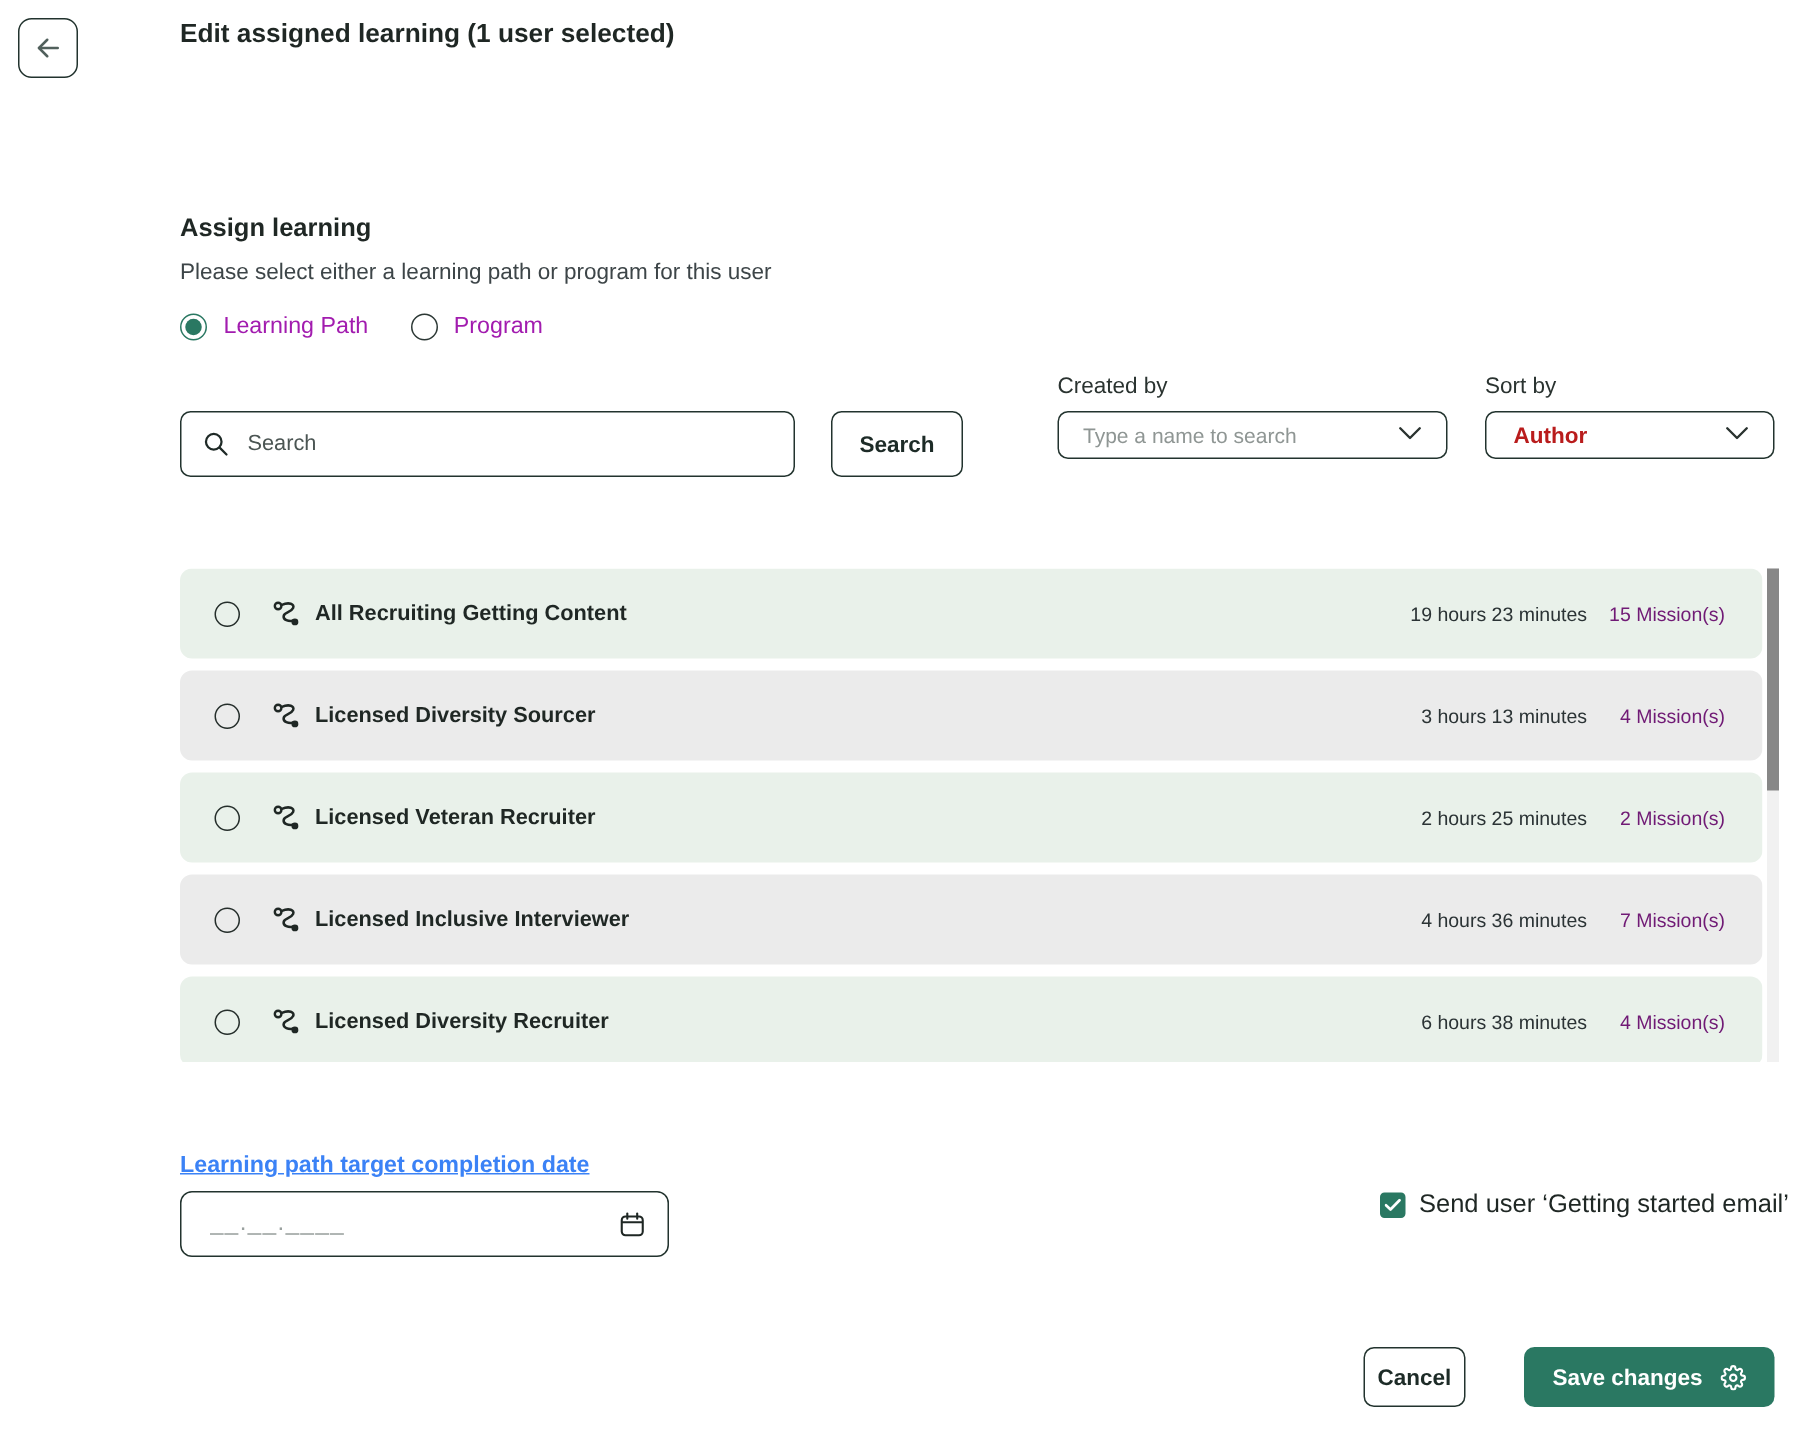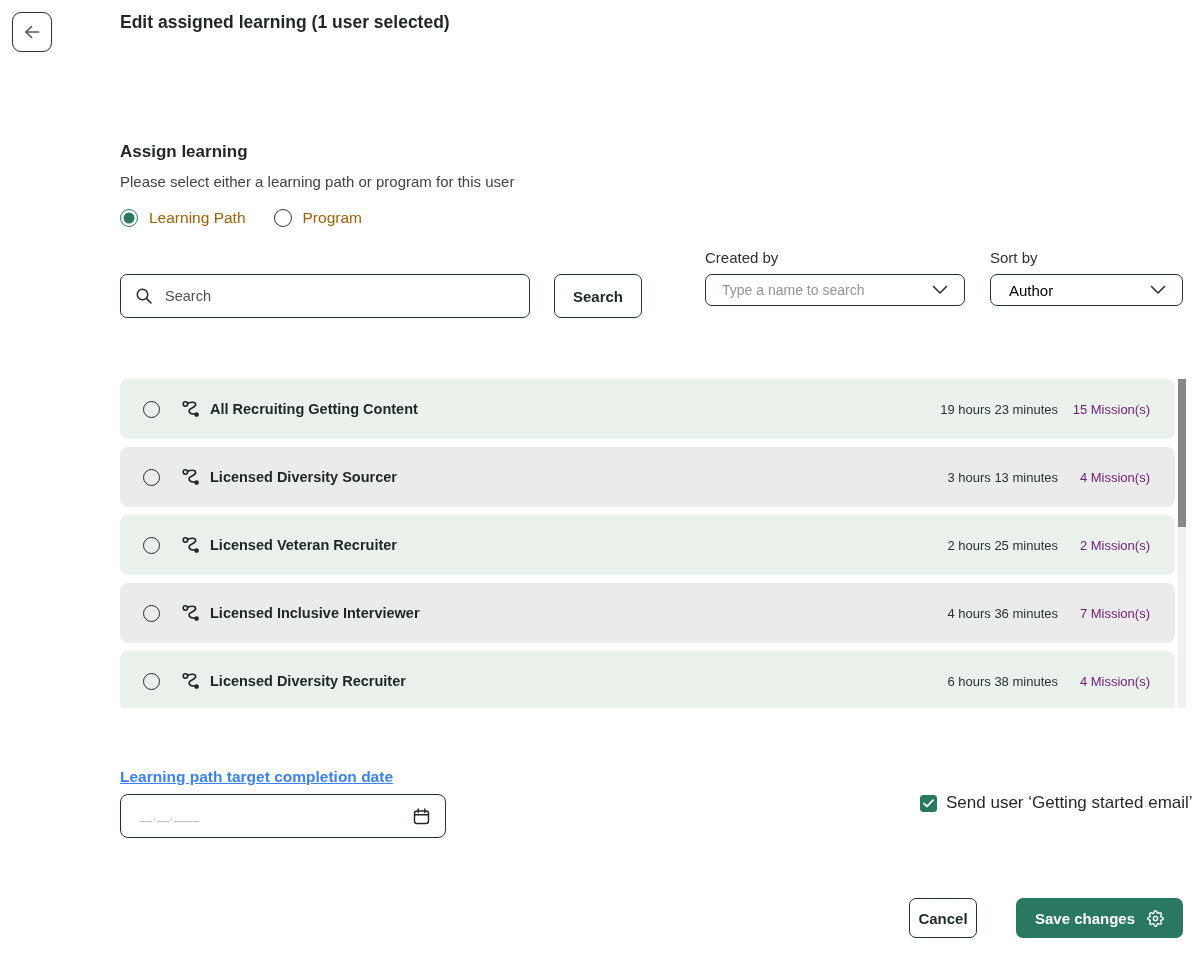--- a/index.html
+++ b/index.html
@@ -19,21 +19,21 @@
   
   .assign-title { position:absolute; left:120px; top:142px; font-size:17px; font-weight:700; color:#1f2724; }
   .assign-sub { position:absolute; left:120px; top:173px; font-size:15px; color:#3d4548; }
   .radio-row { position:absolute; left:120px; top:209px; display:flex; align-items:center; gap:28px; }
   .assign-option { display:flex; align-items:center; gap:11px; cursor:pointer; }
   .radio { width:18px; height:18px; border:1.6px solid #2c3835; border-radius:50%; background:#fff;
     position:relative; flex:0 0 auto; }
   .radio.checked { border:1.8px solid #2a7862; }
   .radio.checked::after { content:""; position:absolute; left:50%; top:50%; width:11px; height:11px;
     transform:translate(-50%,-50%); border-radius:50%; background:#2a7862; }
-  .assign-option-label { font-size:15.5px; font-weight:500; color:#a16207; }
+  .assign-option-label { font-size:15.5px; font-weight:500; color:#a21caf; }
 
   
   .filter-label { position:absolute; font-size:15px; color:#2a3330; }
   .lbl-createdby { left:705px; top:249px; }
   .lbl-sortby { left:990px; top:249px; }
 
   .search-wrap { position:absolute; left:120px; top:274px; width:410px; height:44px; }
   .search-wrap svg { position:absolute; left:15px; top:13px; }
   .search-input { width:100%; height:100%; border:1.2px solid #22332e; border-radius:7px;
     padding:0 14px 0 44px; font-family:"Liberation Sans", sans-serif; font-size:14.5px; color:#1f2724; outline:none; }
@@ -41,21 +41,21 @@
 
   .search-btn { position:absolute; left:554px; top:274px; width:88px; height:44px;
     background:#fff; border:1.2px solid #22332e; border-radius:7px; cursor:pointer;
     font-family:"Liberation Sans", sans-serif; font-size:15px; font-weight:700; color:#1d2b27; }
 
   .select-box { position:absolute; top:274px; height:32px; border:1.2px solid #22332e; border-radius:7px;
     background:#fff; display:flex; align-items:center; cursor:pointer; }
   .createdby-box { left:705px; width:260px; }
   .sortby-box { left:990px; width:193px; }
   .select-placeholder { padding-left:16px; font-size:14px; color:#8f9694; }
-  .select-value { padding-left:18px; font-size:15px; font-weight:400; color:#000000; }
+  .select-value { padding-left:18px; font-size:15px; font-weight:700; color:#b91c1c; }
   .select-box .chev { position:absolute; right:16px; top:50%; transform:translateY(-50%); }
 
   
   .lp-list { position:absolute; left:120px; top:379px; width:1055px; height:329px; overflow:hidden; }
   .lp-row { width:100%; height:60px; border-radius:8px; margin-bottom:8px;
     display:flex; align-items:center; padding:0 25px 0 23px; cursor:pointer; }
   .lp-row:nth-child(odd) { background:#e9f1ea; }
   .lp-row:nth-child(even) { background:#ebebeb; }
   .lp-radio { width:17px; height:17px; border:1.4px solid #252e2b; border-radius:50%;
     background:transparent; flex:0 0 auto; margin-right:21px; }
@@ -65,21 +65,21 @@
   .lp-missions { width:92px; text-align:right; font-size:13px; color:#701a75; white-space:nowrap; }
 
   
   .scroll-track { position:absolute; left:1178px; top:379px; width:8px; height:329px; background:#f1f1f1; }
   .scroll-thumb { position:absolute; left:0; top:0; width:8px; height:148px; background:#878787; cursor:grab; }
 
   
   .date-label { position:absolute; left:120px; top:768px; font-size:15.5px; font-weight:700; color:#3b82f6;text-decoration:underline; }
   .date-wrap { position:absolute; left:120px; top:794px; width:326px; height:44px; }
   .date-input { width:100%; height:100%; border:1.2px solid #22332e; border-radius:8px;
-    padding:0 44px 0 19px; font-family:"Liberation Sans", sans-serif; font-size:10px;
+    padding:0 44px 0 19px; font-family:"Liberation Sans", sans-serif; font-size:16px;
     letter-spacing:1px; color:#701a75; outline:none; }
   .date-input::placeholder { color:#9aa19f; opacity:1; }
   .date-wrap svg { position:absolute; right:15px; top:13px; }
 
   
   .email-row { position:absolute; left:920px; top:793px; display:flex; align-items:center; gap:9px; cursor:pointer; white-space:nowrap; }
   .checkbox { width:17px; height:17px; border-radius:3px; border:1.4px solid #2a7862; background:#fff;
     display:flex; align-items:center; justify-content:center; flex:0 0 auto; }
   .checkbox.checked { background:#2a7862; }
   .email-label { font-size:17px; font-weight:500; color:#1f2724; }

